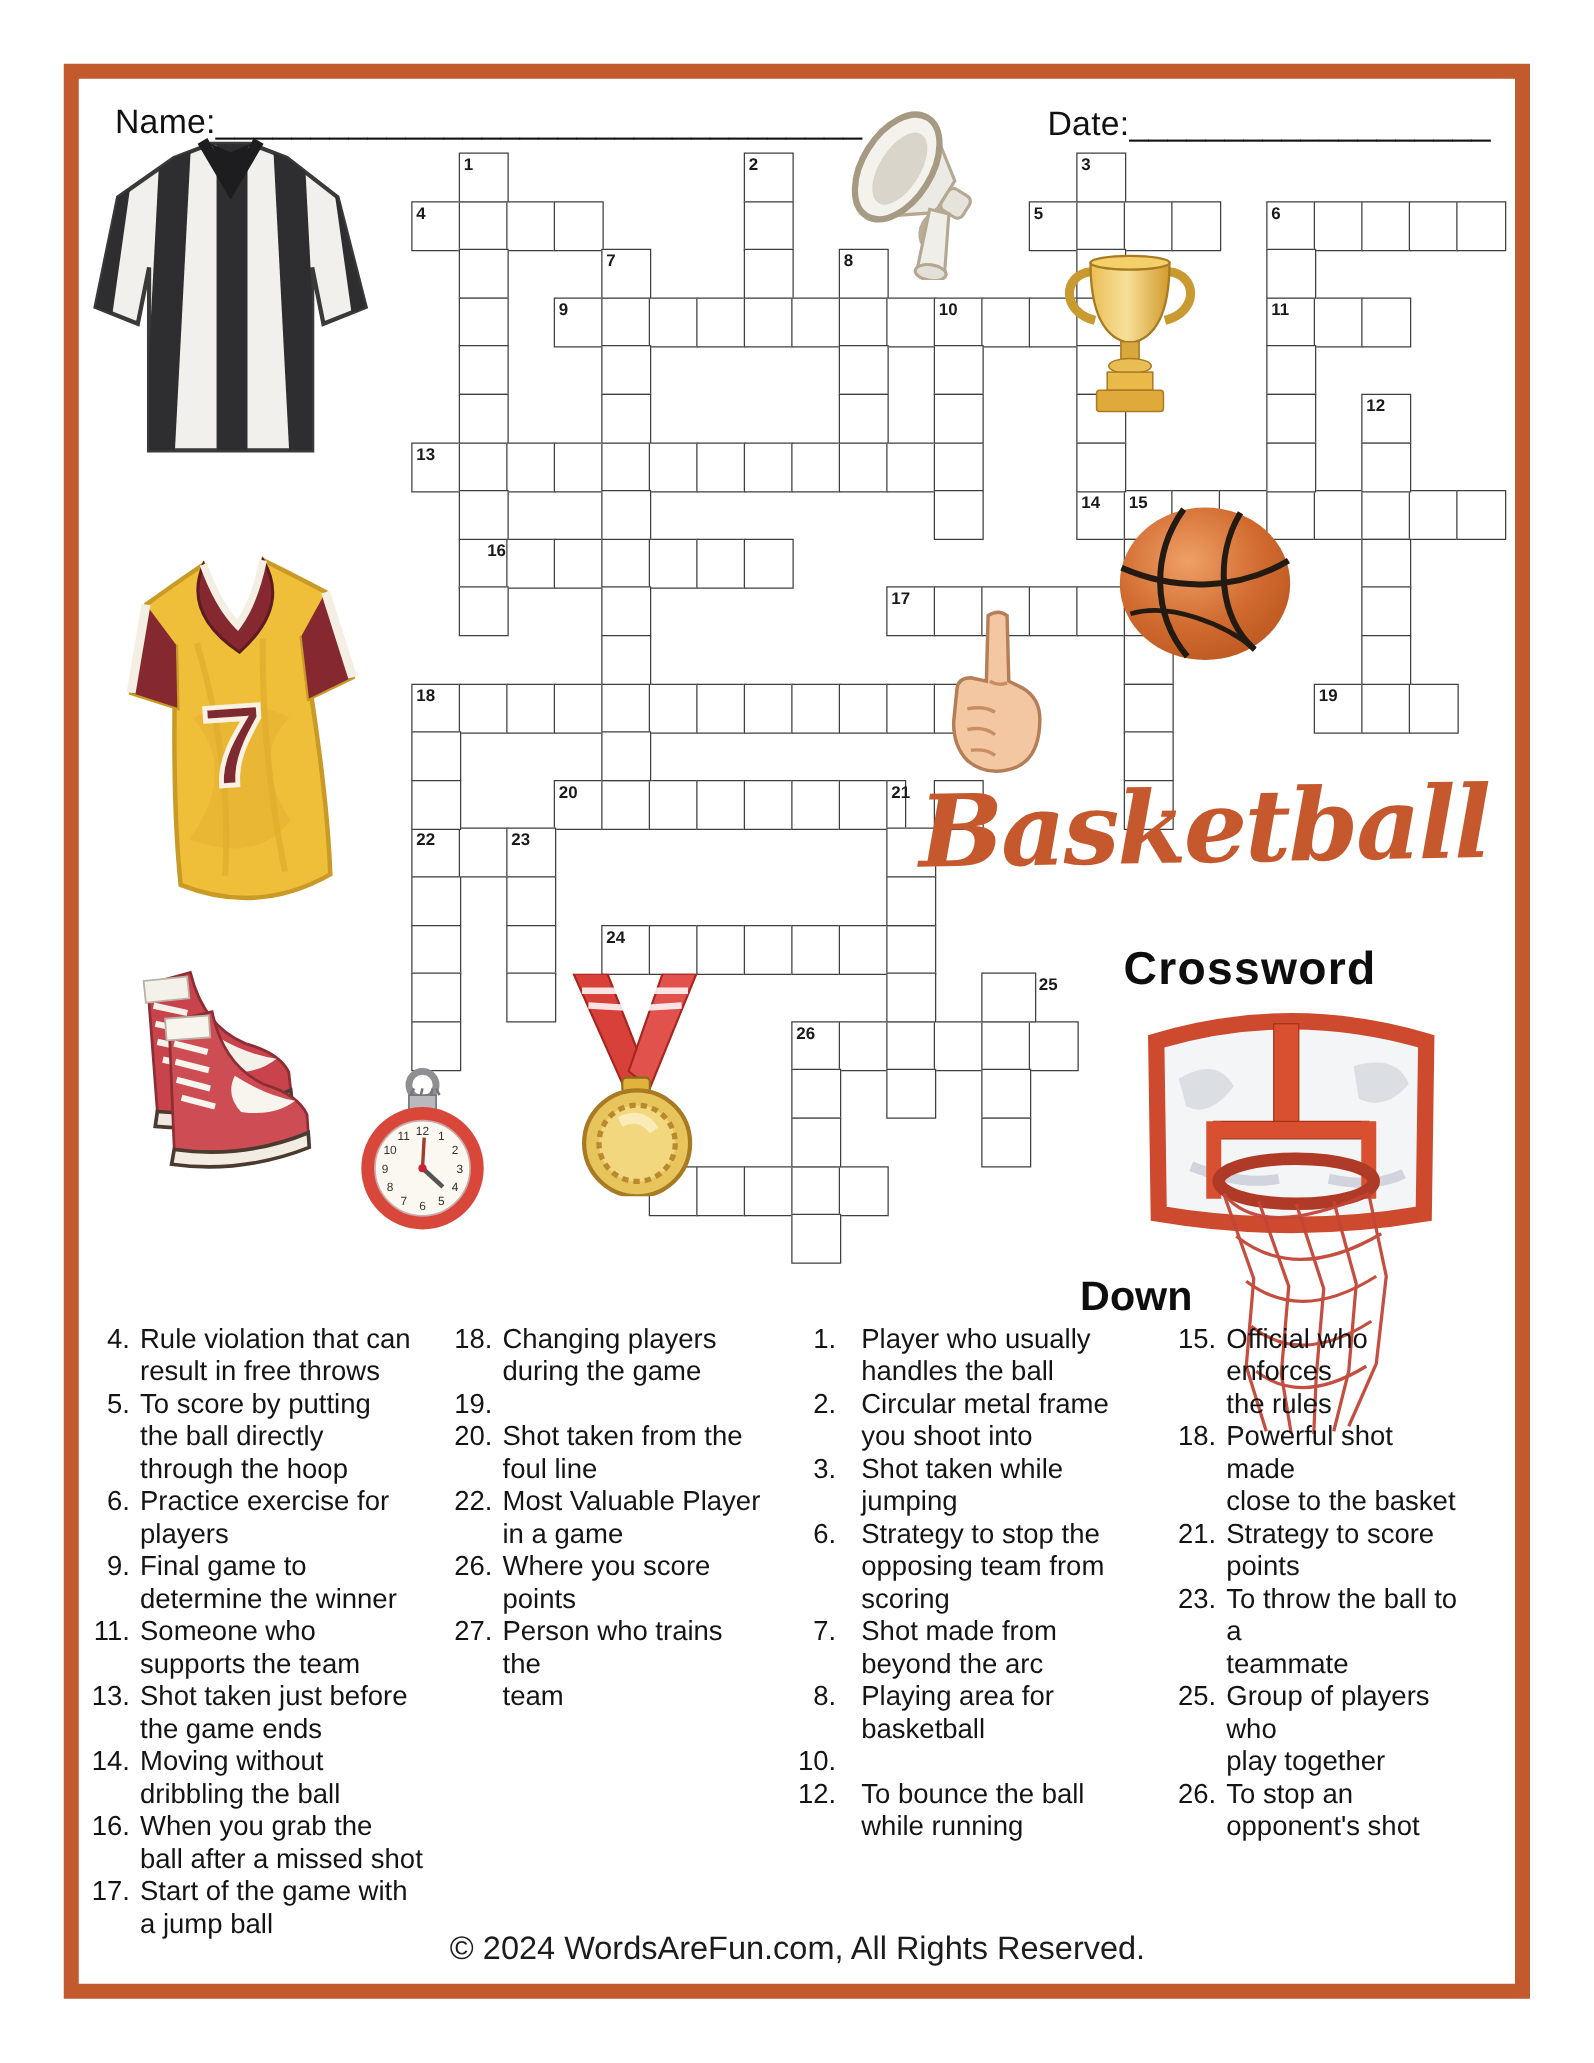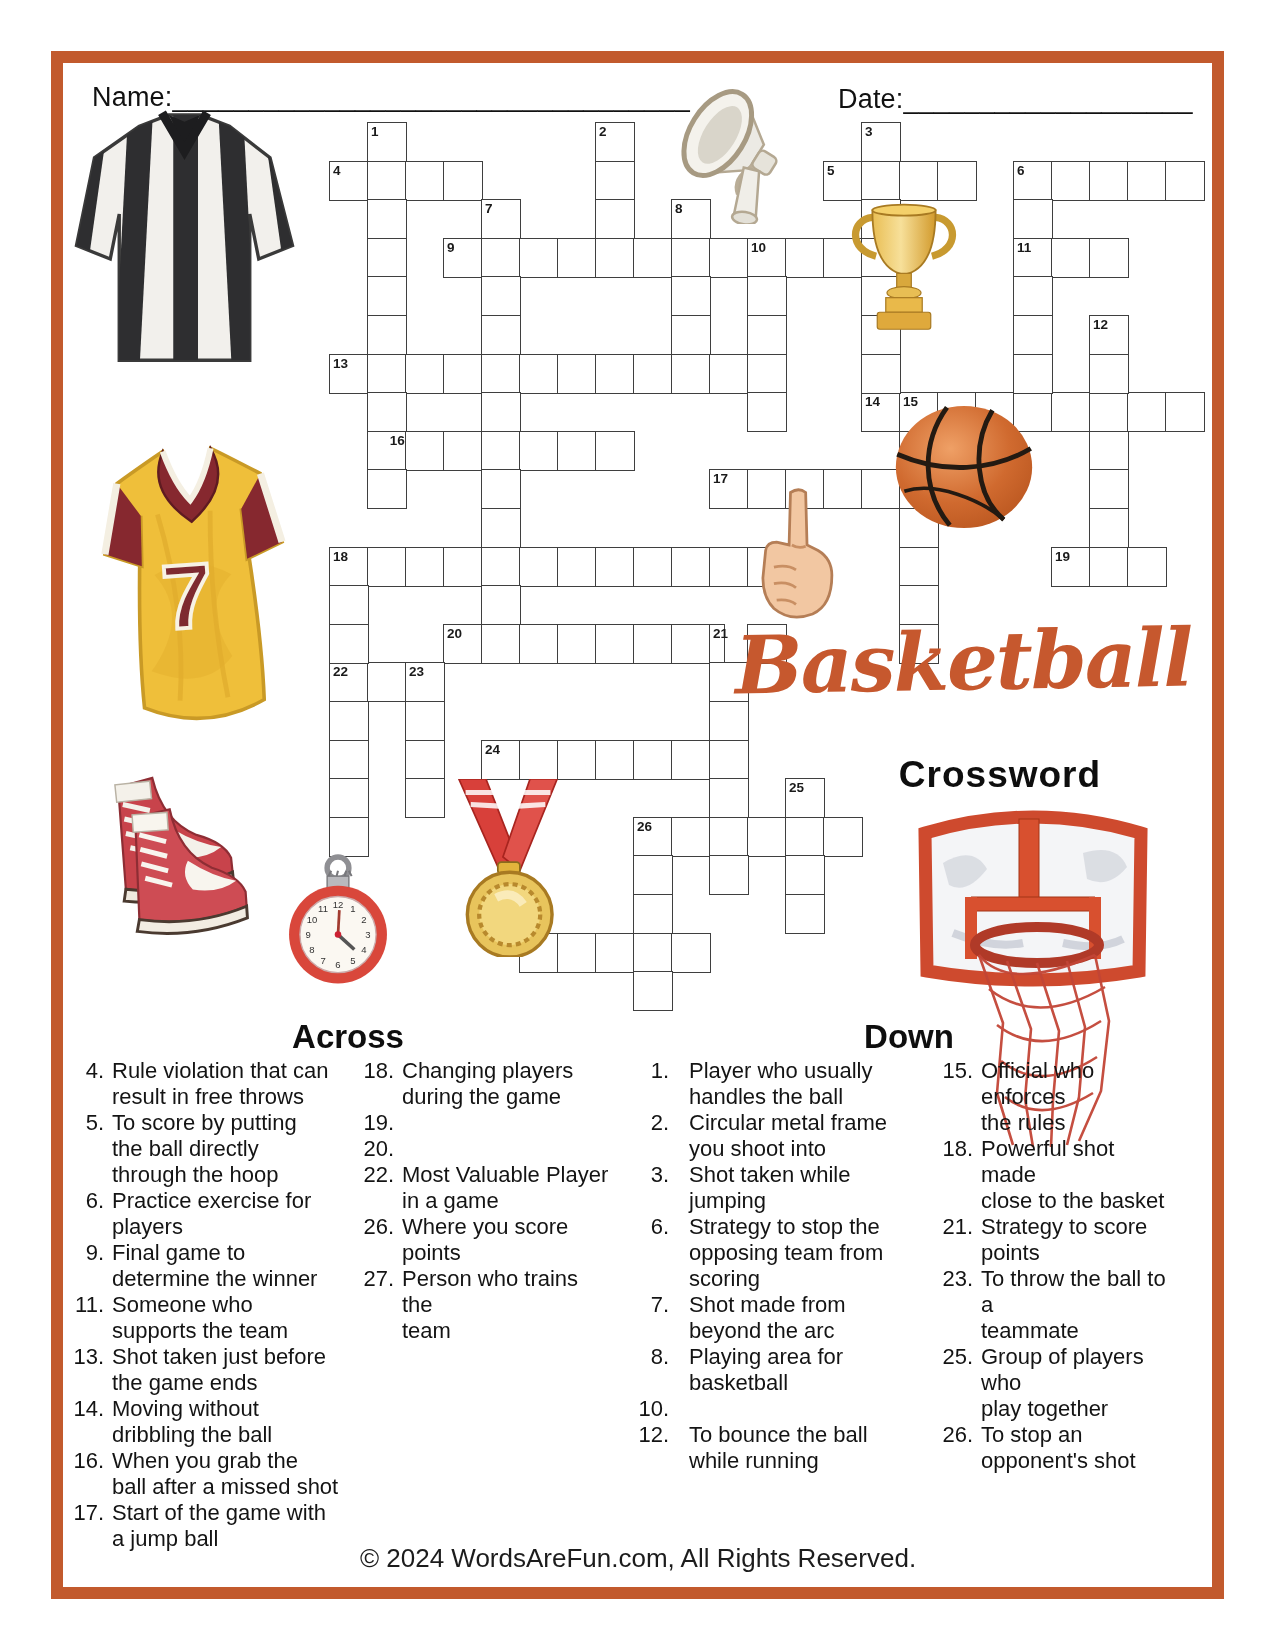--- a/index.html
+++ b/index.html
@@ -252,21 +252,21 @@
       <div class="cw-cell" style="left: 329px; top: 739.6px; width: 39.5px; height: 40.1px;"></div>
       <div class="cw-cell" style="left: 329px; top: 778.2px; width: 39.5px; height: 40.1px;"></div>
       <div class="cw-cell" style="left: 329px; top: 816.8px; width: 39.5px; height: 40.1px;"></div>
       <div class="cw-cell" style="left: 709px; top: 662.4px; width: 39.5px; height: 40.1px;"></div>
       <div class="cw-cell" style="left: 709px; top: 701px; width: 39.5px; height: 40.1px;"></div>
       <div class="cw-cell" style="left: 709px; top: 778.2px; width: 39.5px; height: 40.1px;"></div>
       <div class="cw-cell" style="left: 709px; top: 855.4px; width: 39.5px; height: 40.1px;"></div>
       <div class="cw-cell" style="left: 405px; top: 701px; width: 39.5px; height: 40.1px;"></div>
       <div class="cw-cell" style="left: 405px; top: 739.6px; width: 39.5px; height: 40.1px;"></div>
       <div class="cw-cell" style="left: 405px; top: 778.2px; width: 39.5px; height: 40.1px;"></div>
-      <div class="cw-cell" style="left: 785px; top: 778.2px; width: 39.5px; height: 40.1px;">
+      <div class="cw-cell" style="left: 785px; top: 778.2px; width: 39.5px; height: 40.1px; padding-left: 42px;">
         <span class="cw-num">25</span>
       </div>
       <div class="cw-cell" style="left: 785px; top: 855.4px; width: 39.5px; height: 40.1px;"></div>
       <div class="cw-cell" style="left: 785px; top: 894px; width: 39.5px; height: 40.1px;"></div>
       <div class="cw-cell" style="left: 633px; top: 855.4px; width: 39.5px; height: 40.1px;"></div>
       <div class="cw-cell" style="left: 633px; top: 894px; width: 39.5px; height: 40.1px;"></div>
       <div class="cw-cell" style="left: 633px; top: 971.2px; width: 39.5px; height: 40.1px;"></div>
     </div>
 
   <svg class="deco" style="left:72px;top:105px" width="225" height="272" viewBox="0 0 100 120">
@@ -422,21 +422,20 @@
       <path d="M124,170 L146,238 L140,308 L138,354"></path>
       <path d="M154,168 L172,234 L166,304 L154,352"></path>
       <path d="M182,162 L196,228 L188,298 L166,348"></path>
       <path d="M66,162 Q96,200 182,162 M76,196 Q124,234 192,194 M84,232 Q128,266 188,228 M88,268 Q128,300 184,264 M92,304 Q128,332 180,300"></path>
     </g>
   </svg>
 
   <div id="title-script">Basketball</div>
   <div id="title-sub">Crossword</div>
 
-  <div id="across-hdr" class="section-hdr">Across</div>
   <div id="down-hdr" class="section-hdr">Down</div>
 
   <div id="ac1" class="clue-col">
       <div class="clue">
         <span class="clue-num">4.</span>
         <div class="clue-text">Rule violation that can<br>result in free throws</div>
       </div>
       <div class="clue">
         <span class="clue-num">5.</span>
         <div class="clue-text">To score by putting<br>the ball directly<br>through the hoop</div>
@@ -473,20 +472,21 @@
   <div id="ac2" class="clue-col">
       <div class="clue">
         <span class="clue-num">18.</span>
         <div class="clue-text">Changing players<br>during the game</div>
       </div>
       <div class="clue">
         <span class="clue-num">19.</span>
       </div>
       <div class="clue">
         <span class="clue-num">20.</span>
+        <div class="clue-text">Shot taken from the<br>foul line</div>
       </div>
       <div class="clue">
         <span class="clue-num">22.</span>
         <div class="clue-text">Most Valuable Player<br>in a game</div>
       </div>
       <div class="clue">
         <span class="clue-num">26.</span>
         <div class="clue-text">Where you score<br>points</div>
       </div>
       <div class="clue">

